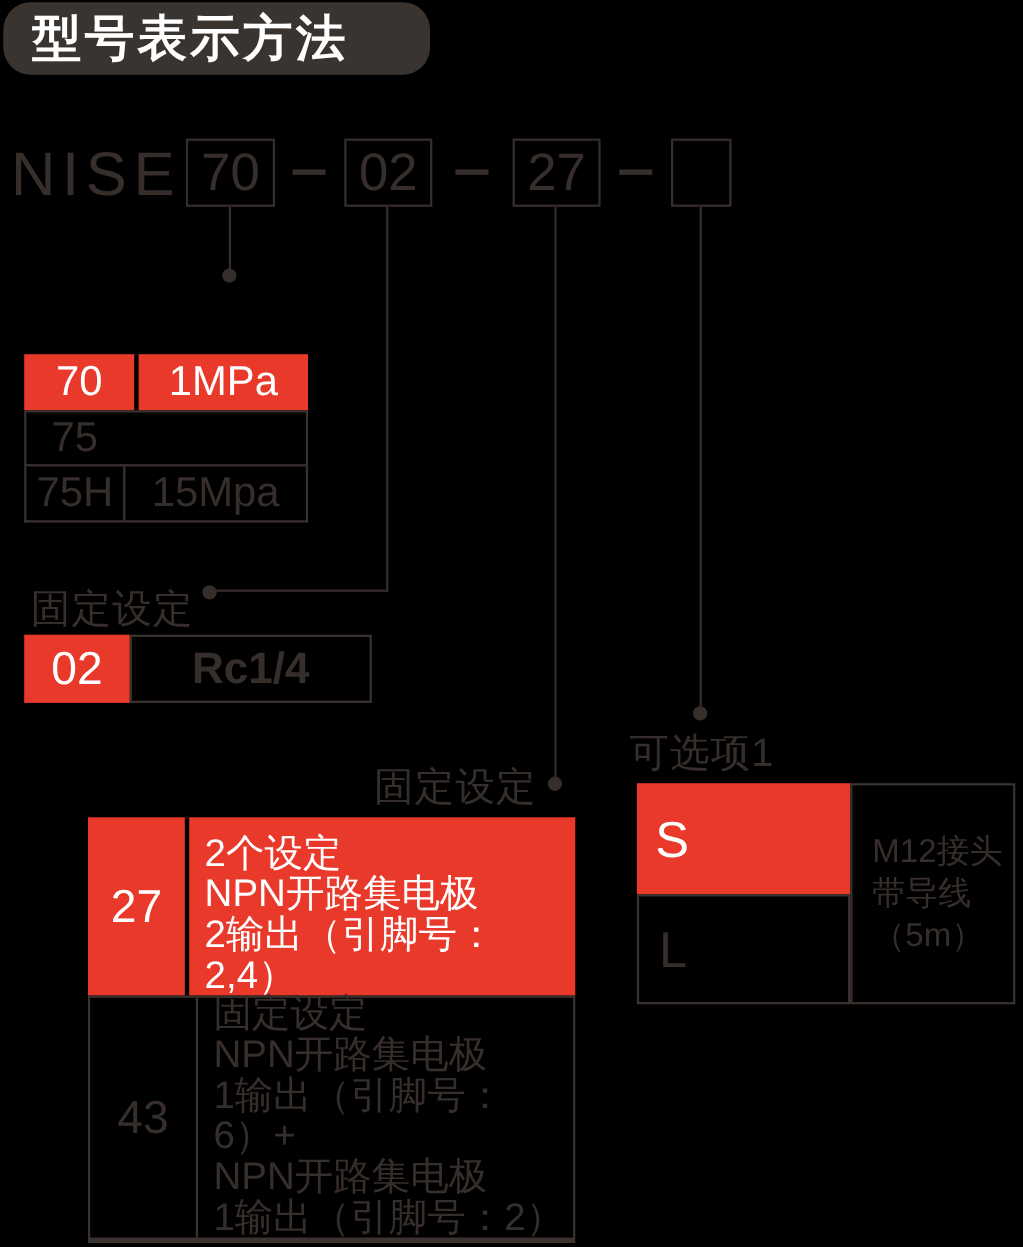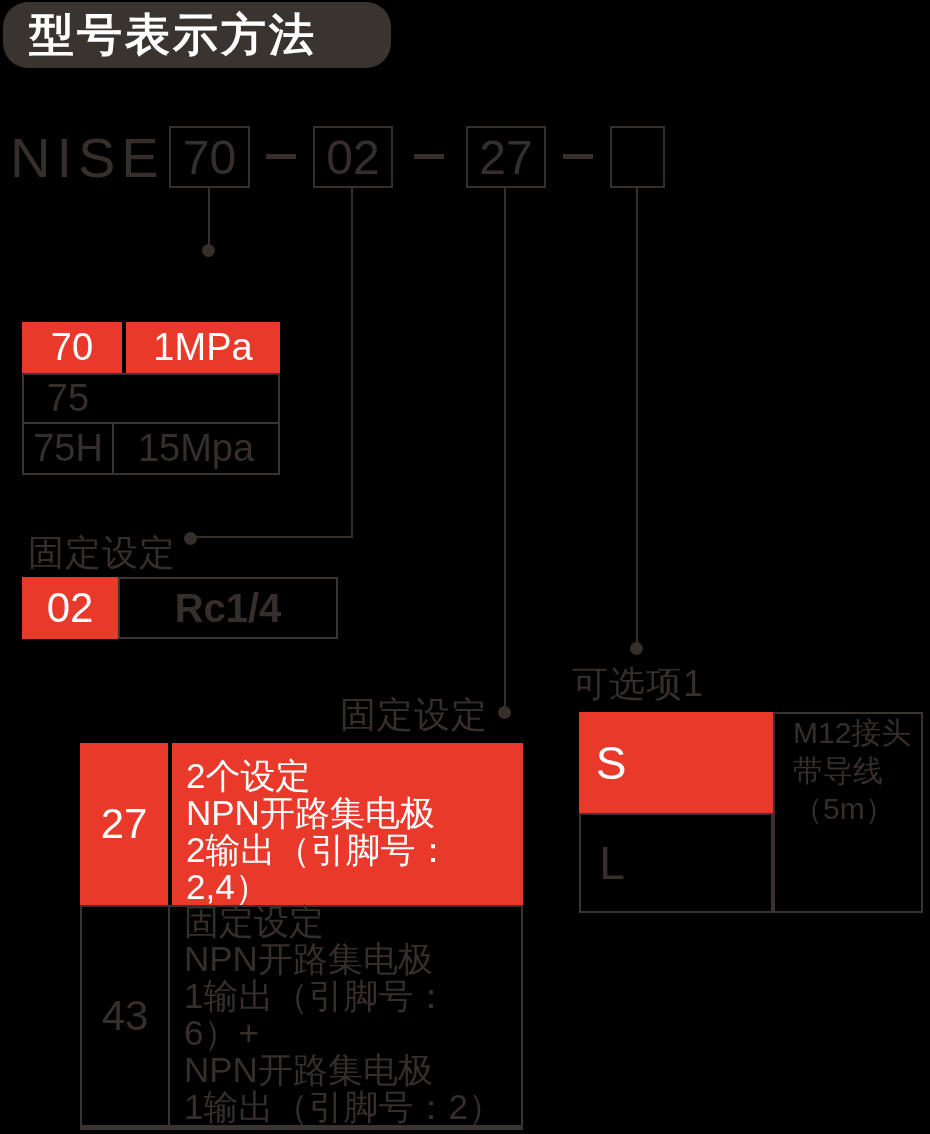--- a/index.html
+++ b/index.html
@@ -62,38 +62,38 @@
   .pipe-code{width:96px;flex:none;background:var(--accent-red);color:#fff;
     display:flex;align-items:center;justify-content:center;font-size:42px;}
   .pipe-val{flex:1;border:2px solid var(--border);box-sizing:border-box;color:var(--ink);
     display:flex;align-items:center;justify-content:center;font-size:40px;font-weight:bold;}
   
   .o-table{left:80px;top:743px;width:443px;}
   .o-row{display:flex;box-sizing:border-box;}
   .o-row.highlight{height:162px;background:var(--accent-red);color:#fff;}
   .o-row.plain{height:225px;border:2px solid var(--border);border-bottom-width:5px;color:var(--ink);}
   .o-code{width:88px;flex:none;display:flex;align-items:center;justify-content:center;font-size:42px;box-sizing:border-box;}
-  .o-row.plain .o-code{width:86px;}
+  .o-row.plain .o-code{width:96px;}
   .o-lines{flex:1;display:flex;flex-direction:column;justify-content:flex-end;
     padding-left:14px;font-size:35px;line-height:37px;box-sizing:border-box;}
   .o-row.highlight .o-lines{border-left:4px solid #000;}
   .o-row.plain .o-lines{border-left:2px solid var(--border);}
   
   .opt-table{left:579px;top:712px;width:344px;height:201px;}
   .opt-row{display:flex;width:194px;box-sizing:border-box;}
   .opt-row.highlight{height:101px;background:var(--accent-red);color:#fff;}
   .opt-row.plain{height:100px;border:2px solid var(--border);color:var(--ink);}
   .opt-code{width:64px;flex:none;display:flex;align-items:center;justify-content:center;font-size:46px;box-sizing:border-box;}
   .opt-row.plain .opt-code{width:62px;}
   .opt-val{flex:1;display:flex;align-items:center;justify-content:center;font-size:31px;box-sizing:border-box;}
   .opt-row.highlight .opt-val{border-left:4px solid #000;}
   .opt-row.plain .opt-val{border-left:2px solid var(--border);}
   .opt-note{position:absolute;left:194px;top:0;width:150px;height:201px;
     border:2px solid var(--border);box-sizing:border-box;display:flex;flex-direction:column;
-    justify-content:flex-start;padding-left:18px;color:var(--ink);font-size:30px;line-height:38px;}
+    justify-content:center;padding-left:18px;color:var(--ink);font-size:30px;line-height:38px;}
 </style>
 </head>
 <body>
 
 <div class="stage">
 
   <div class="abs title-bar">
     <span>型号表示方法</span>
   </div>
 

